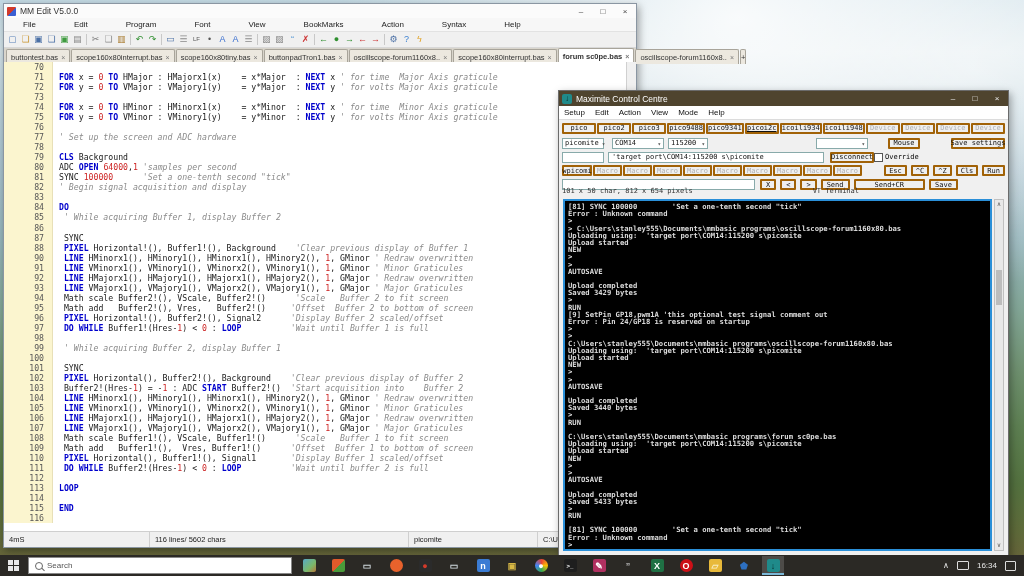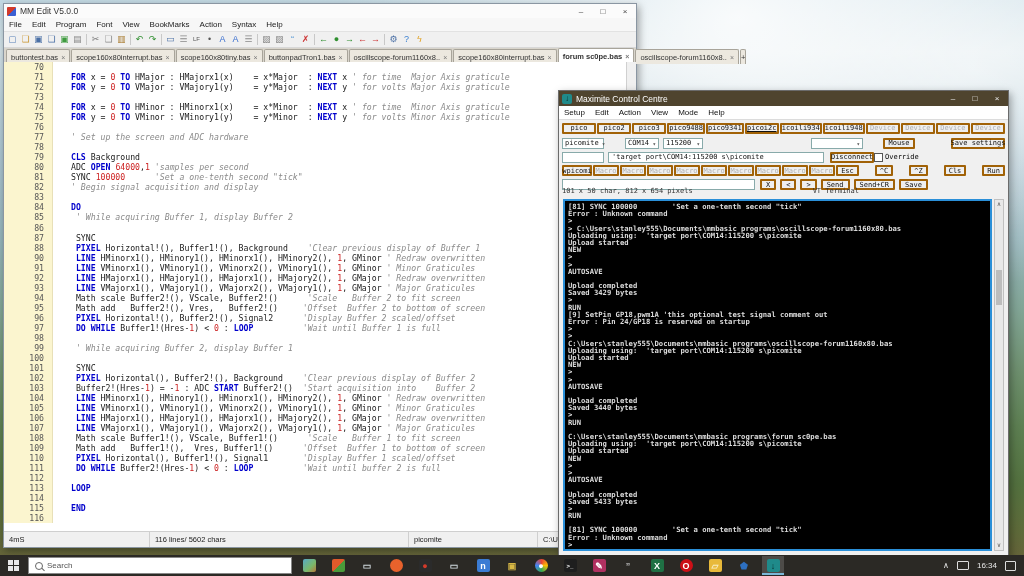--- a/index.html
+++ b/index.html
@@ -11,31 +11,31 @@
          linear-gradient(180deg,#c3d9e3 0%,#d2e1e7 9%,#b9d0da 18%,#a6c0cc 30%,#94b4ba 42%,#81a494 54%,#6f9070 64%,#5d7f52 74%,#53713f 84%,#5e6b3a 92%,#6b5f39 100%);}
   .win{position:absolute;box-sizing:border-box;border:1px solid #8a96a2;background:#f0f0f0;box-shadow:2px 3px 8px rgba(0,0,0,.35);}
   
   #mmedit{left:3px;top:3px;width:634px;height:545px;z-index:2;}
   .me-title{height:14px;background:#fbfbfb;display:flex;align-items:center;font-size:8.5px;color:#333;}
   .me-ico{width:9px;height:9px;margin:0 4px 0 3px;background:linear-gradient(135deg,#d23a2a 50%,#3a5fd2 50%);border-radius:1px;}
   .winbtns{margin-left:auto;display:flex;height:100%;}
   .wbtn{width:22px;display:flex;align-items:center;justify-content:center;font-size:8px;color:#444;}
   .mmcc .wbtn{color:#eee;}
   .me-menu{height:13px;background:#f7f7f7;display:flex;align-items:center;font-size:8px;color:#222;border-bottom:1px solid #e2e2e2;}
-  .me-menu span{padding:0 5px;}
+  .me-menu span{padding:0 19px;}
   .me-tools{height:15px;background:#f0f0f0;display:flex;align-items:center;border-bottom:1px solid #d8d8d8;padding-left:2px;}
   .tbi{width:13px;height:13px;display:flex;align-items:center;justify-content:center;font-size:9px;line-height:13px;}
   .tbsep{width:1px;height:11px;background:#c8c8c8;margin:0 2px;}
   .me-tabs{height:16px;background:#d9d5cc;display:flex;align-items:flex-end;border-bottom:1px solid #9a9a9a;padding-left:2px;}
   .tab{height:14px;display:flex;align-items:center;background:#ece8df;border:1px solid #a8a49a;border-bottom:none;margin-right:1px;padding:0 4px;font-size:7.5px;color:#333;white-space:nowrap;border-radius:2px 2px 0 0;}
   .tab.active{background:#ffffff;height:15px;font-weight:bold;}
   .tab .x{margin-left:3px;color:#777;font-size:7px;}
   .tab.plus{width:10px;justify-content:center;padding:0;}
   .me-code{position:absolute;left:0;right:9px;top:58px;height:472px;background:#fff;overflow:hidden;}
-  .cl{display:flex;height:10.04px;white-space:pre;font:8.2px/10.04px "DejaVu Sans Mono",monospace;gap:12px;}
+  .cl{display:flex;height:10.04px;white-space:pre;font:8.2px/10.04px "DejaVu Sans Mono",monospace;}
   .ln{width:40px;min-width:40px;background:#fbf5cf;color:#555;text-align:right;padding-right:8px;border-right:1px solid #e8e0b8;}
   .ct{padding-left:6px;color:#1a1a1a;}
   .kw{color:#0000cc;font-weight:bold;}
   .num{color:#cc2222;}
   .com{color:#8a8a8a;font-style:italic;}
   .me-vscroll{position:absolute;right:0;top:58px;width:9px;height:472px;background:#f0f0f0;border-left:1px solid #d0d0d0;}
   .me-vthumb{position:absolute;left:1px;right:1px;top:60%;height:39%;background:#c2c2c2;border-radius:3px;}
   .me-hscroll{position:absolute;left:0;right:9px;top:530px;height:7px;background:#f0f0f0;border-top:1px solid #d8d8d8;}
   .me-hthumb{position:absolute;left:2px;width:45%;top:1px;bottom:1px;background:#c9c9c9;border-radius:3px;}
   .me-status{position:absolute;left:0;right:0;bottom:0;height:15px;background:#f0f0f0;border-top:1px solid #cfcfcf;display:flex;font-size:7.5px;color:#222;align-items:center;}
@@ -268,21 +268,21 @@
       <div class="btn dis" style="flex: 1 1 0%;">Device</div>
       <div class="btn dis" style="flex: 1 1 0%;">Device</div>
       <div class="btn dis" style="flex: 1 1 0%;">Device</div>
     </div>
 
   <div class="ccrow" style="top:46px;height:12px">
     <div class="combo" style="width:42px">
         <span>picomite</span>
         <span class="arr">▾</span>
       </div>
-    <div class="combo" style="width:34px;margin-left:21px">
+    <div class="combo" style="width:52px;margin-left:8px">
         <span>COM14</span>
         <span class="arr">▾</span>
       </div>
     <div class="combo" style="width:40px;margin-left:4px">
         <span>115200</span>
         <span class="arr">▾</span>
       </div>
     <div class="combo" style="width:52px;margin-left:108px">
         <span></span>
         <span class="arr">▾</span>
@@ -305,37 +305,37 @@
       <div class="btn" style="width: 30px;">wpicomi</div>
       <div class="btn dis" style="width: 29px;">Macro</div>
       <div class="btn dis" style="width: 29px;">Macro</div>
       <div class="btn dis" style="width: 29px;">Macro</div>
       <div class="btn dis" style="width: 29px;">Macro</div>
       <div class="btn dis" style="width: 29px;">Macro</div>
       <div class="btn dis" style="width: 29px;">Macro</div>
       <div class="btn dis" style="width: 29px;">Macro</div>
       <div class="btn dis" style="width: 29px;">Macro</div>
       <div class="btn dis" style="width: 29px;">Macro</div>
-      <span style="display: flex; gap: 16px; margin-left: auto;">
+      <span style="display: flex; gap: 4px; margin-left: auto;">
         <div class="btn" style="min-width: 16px; padding: 0px 3px;">Esc</div>
         <div class="btn" style="min-width: 16px; padding: 0px 3px;">^C</div>
         <div class="btn" style="min-width: 16px; padding: 0px 3px;">^Z</div>
         <div class="btn" style="min-width: 16px; padding: 0px 3px;">Cls</div>
         <div class="btn" style="min-width: 16px; padding: 0px 3px;">Run</div>
       </span>
     </div>
 
   <div class="ccrow" style="top:88px;height:11px">
     <div class="tin" style="width:193px"></div>
     <span id="cc-sendbtns" style="display:flex;gap:4px;margin-left:5px">
         <div class="btn" style="min-width: 12px; padding: 0px 4px;">X</div>
         <div class="btn" style="min-width: 12px; padding: 0px 4px;">&lt;</div>
         <div class="btn" style="min-width: 12px; padding: 0px 4px;">&gt;</div>
         <div class="btn" style="min-width: 12px; padding: 0px 4px;">Send</div>
-        <div class="btn" style="min-width: 12px; padding: 0px 4px;">Send+CR</div>
+        <div class="btn" style="min-width: 12px; padding: 0px 19px;">Send+CR</div>
         <div class="btn" style="min-width: 12px; padding: 0px 4px;">Save</div>
       </span>
   </div>
 
   <div class="cc-status">
     <span>101 x 50 char, 812 x 654 pixels</span>
     <span style="margin-left:120px">VT Terminal</span>
   </div>
 
   <div class="term" id="cc-term">

